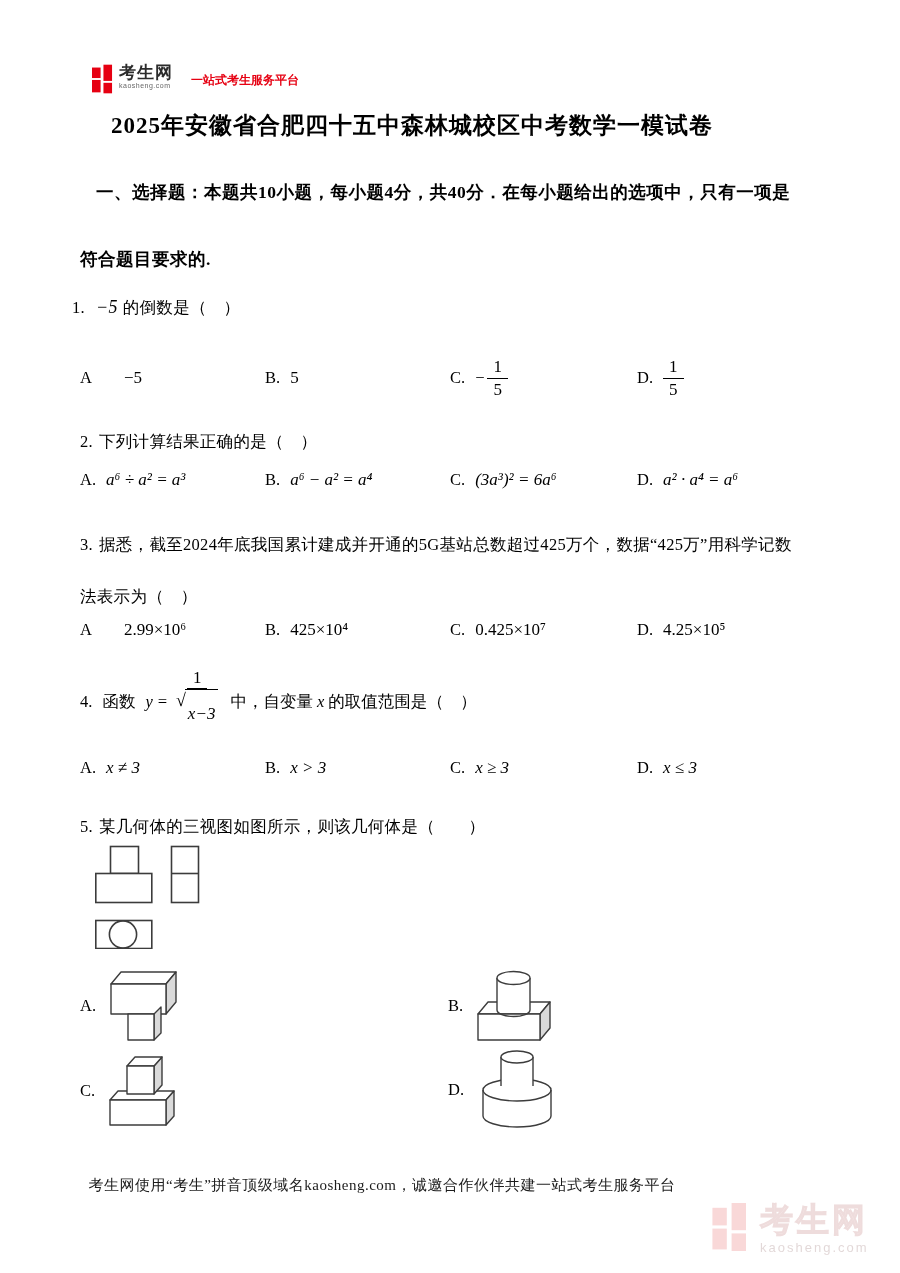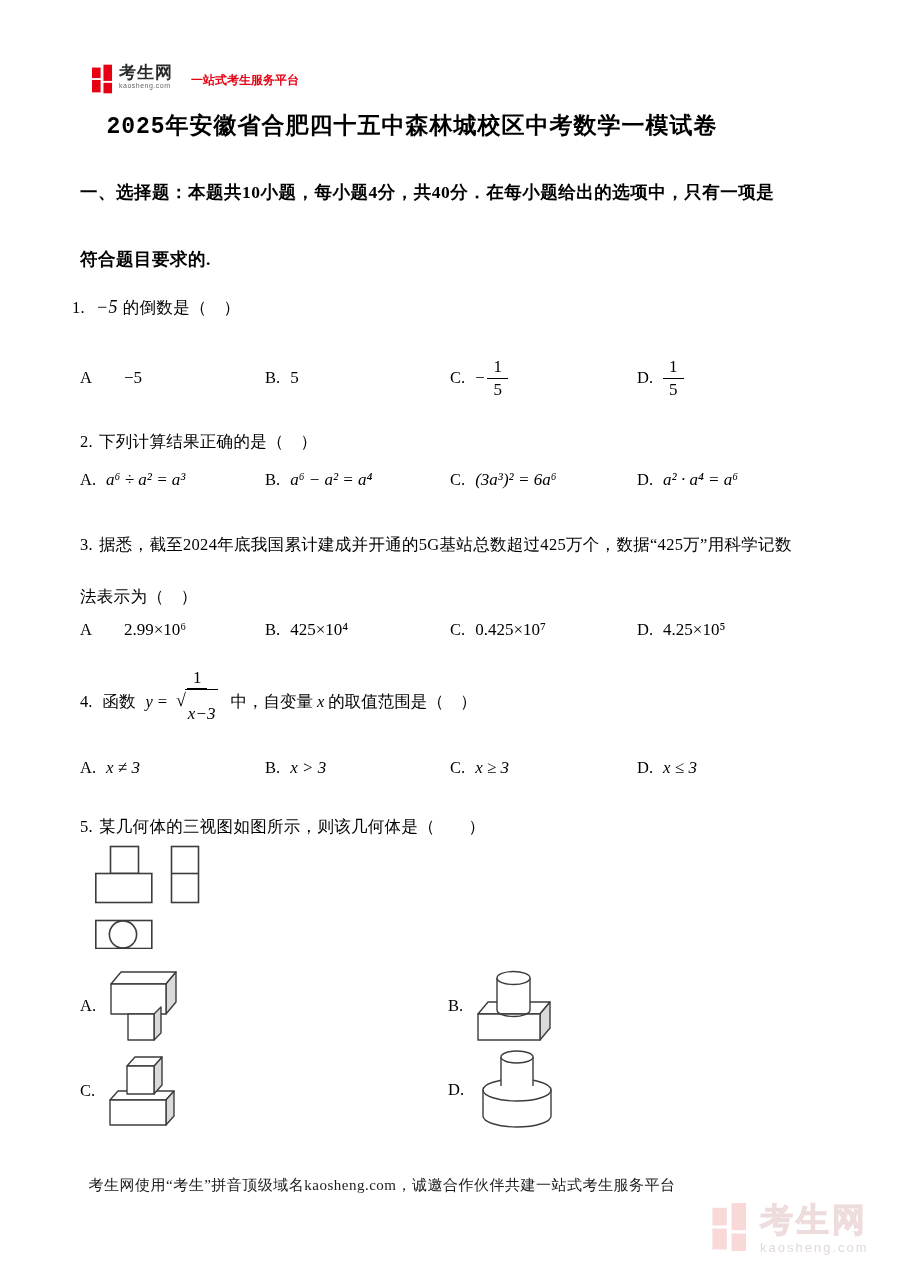--- a/index.html
+++ b/index.html
@@ -9,21 +9,21 @@
     overflow:hidden;
   }
   .abs{position:absolute;}
   
   .logo{display:flex;align-items:flex-start;gap:6px;}
   .logo-txt{display:flex;flex-direction:column;line-height:1;}
   .logo-zh{font-size:17px;font-weight:bold;color:#2b2b2b;letter-spacing:1px;font-family:"Liberation Sans",sans-serif;}
   .logo-domain{font-size:7px;color:#666;margin-top:1px;font-family:"Liberation Sans",sans-serif;letter-spacing:.5px;}
   .logo-tagline{font-size:12px;font-weight:bold;color:#e60012;margin-left:12px;margin-top:8px;font-family:"Liberation Sans",sans-serif;}
   
-  .title{left:0;width:824px;text-align:center;font-size:23px;font-weight:bold;letter-spacing:1px;font-family:Liberation Mono, monospace;}
+  .title{left:0;width:824px;text-align:center;font-size:23px;font-weight:bold;letter-spacing:1px;}
   .sec{font-size:17.5px;font-weight:bold;letter-spacing:.5px;}
   
   .stem{font-size:16.5px;letter-spacing:.3px;}
   .qno{margin-right:6px;}
   .m{font-style:italic;font-family:"Liberation Serif",serif;}
   .mathlg{font-size:18px;margin:0 5px;}
   
   .optrow{left:80px;width:742px;display:grid;grid-template-columns:185px 185px 187px 1fr;}
   .opt{display:flex;align-items:baseline;gap:10px;font-size:16.5px;}
   .opt.center{align-items:center;}
@@ -62,21 +62,21 @@
     </svg>
     <div class="logo-txt">
       <span class="logo-zh">考生网</span>
       <span class="logo-domain">kaosheng.com</span>
     </div>
     <span class="logo-tagline">一站式考生服务平台</span>
   </div>
 
   <div class="title abs" style="top:110px">2025年安徽省合肥四十五中森林城校区中考数学一模试卷</div>
 
-  <div class="sec abs" style="left:80px;top:180px">一、选择题：本题共10小题，每小题4分，共40分．在每小题给出的选项中，只有一项是</div>
+  <div class="sec abs" style="left:96px;top:180px">一、选择题：本题共10小题，每小题4分，共40分．在每小题给出的选项中，只有一项是</div>
   <div class="sec abs" style="left:80px;top:247px">符合题目要求的.</div>
 
   <div>
     <div class="stem abs" style="left:72px;top:297px">
       <span class="qno">1.</span><span class="m mathlg">−5</span><span>的倒数是（　）</span>
     </div>
     <div class="optrow abs" style="top:352px;height:52px">
       <div class="opt center">
         <span class="olabel">A</span>
         <span class="oval gaplg">−5</span>

